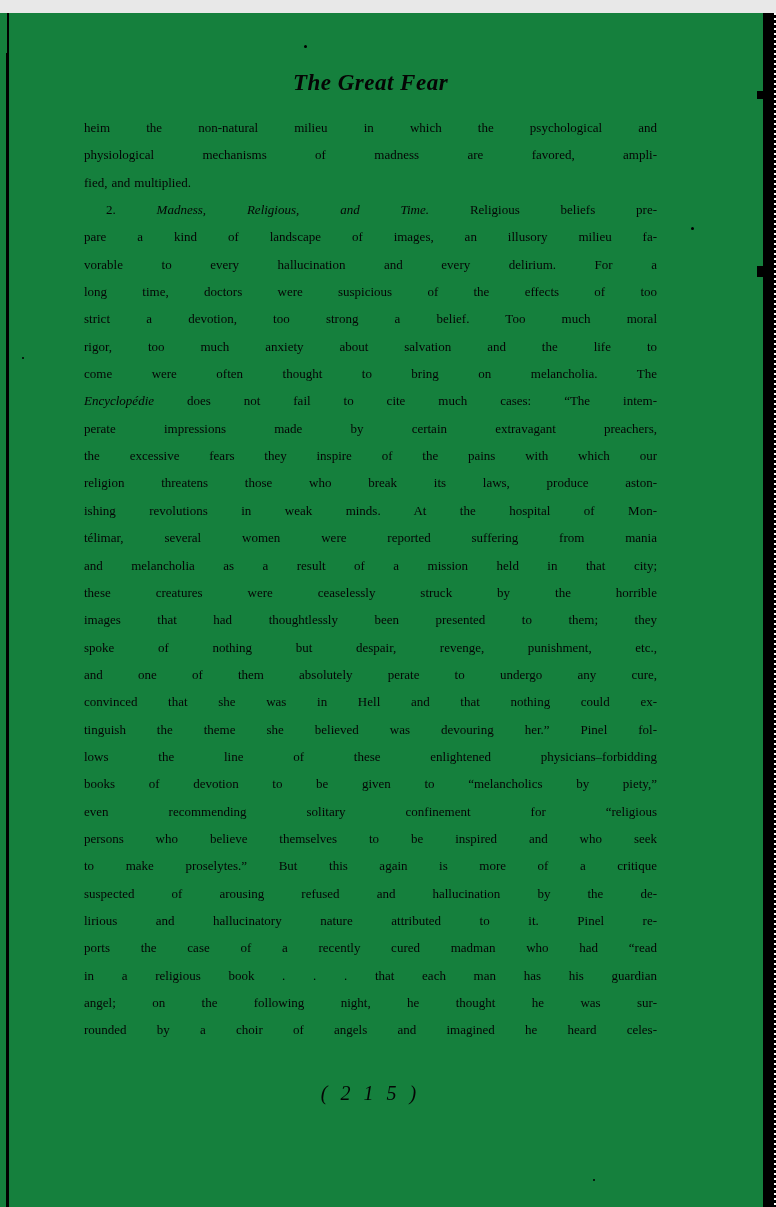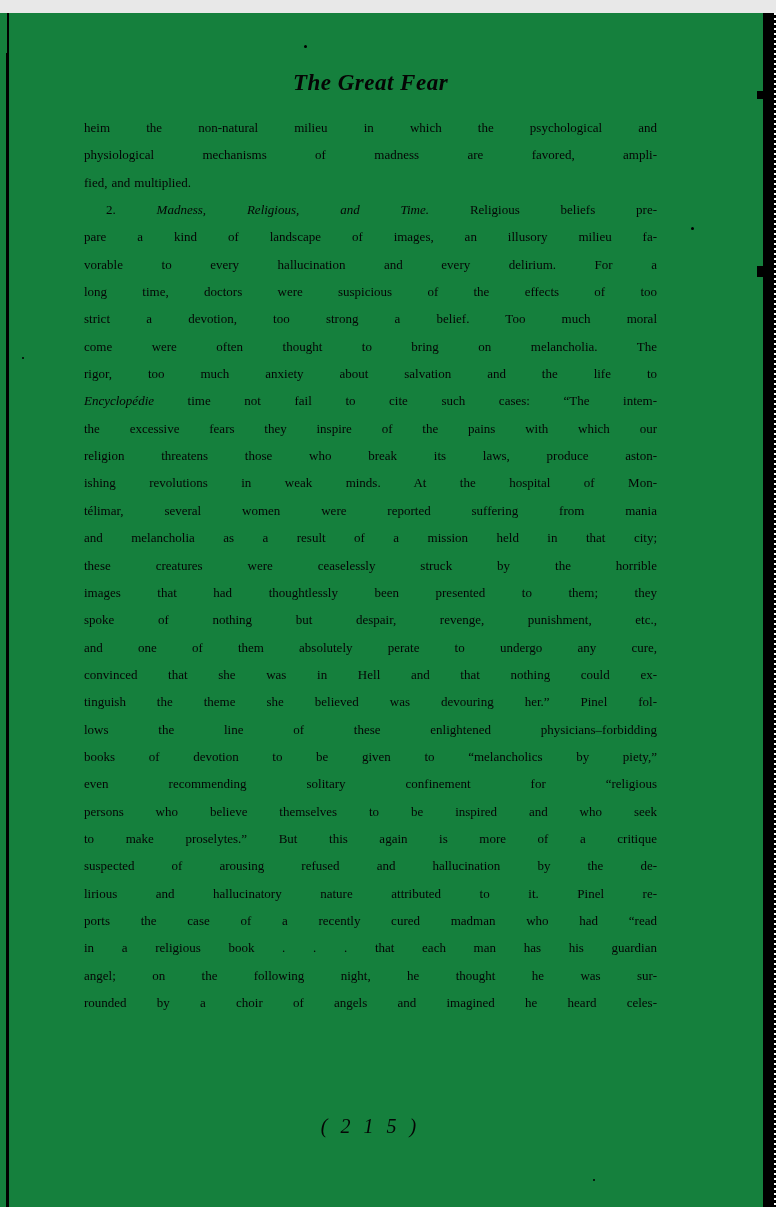--- a/index.html
+++ b/index.html
@@ -39,21 +39,21 @@
     text-align: justify;
     text-align-last: justify;
     -moz-text-align-last: justify;
     white-space: normal;
   }
   .line.no-just { text-align-last: left; -moz-text-align-last: left; }
   .line.indent { text-indent: 22px; }
   .it { font-style: italic; }
   .page-number {
     position: absolute;
-    top: 1102px;
+    top: 1069px;
     left: 84px;
     width: 573px;
     text-align: center;
     font-style: italic;
     font-size: 20px;
     letter-spacing: 4px;
   }
   
   .left-edge-line {
     position: absolute;
@@ -110,23 +110,24 @@
 
   <div class="body-text">
       <div class="line"><span>heim the non-natural milieu in which the psychological and</span></div>
       <div class="line"><span>physiological mechanisms of madness are favored, ampli-</span></div>
       <div class="line no-just"><span>fied, and multiplied.</span></div>
       <div class="line indent"><span>2. </span><span class="it">Madness, Religious, and Time.</span><span> Religious beliefs pre-</span></div>
       <div class="line"><span>pare a kind of landscape of images, an illusory milieu fa-</span></div>
       <div class="line"><span>vorable to every hallucination and every delirium. For a</span></div>
       <div class="line"><span>long time, doctors were suspicious of the effects of too</span></div>
       <div class="line"><span>strict a devotion, too strong a belief. Too much moral</span></div>
+      <div class="line"><span>rigor, too much anxiety about salvation and the life to</span></div>
       <div class="line"><span>come were often thought to bring on melancholia. The</span></div>
-      <div class="line"><span>rigor, too much anxiety about salvation and the life to</span></div>
-      <div class="line"><span class="it">Encyclopédie</span><span> time not fail to cite such cases: “The intem-</span></div>
+      <div class="line"><span class="it">Encyclopédie</span><span> does not fail to cite much cases: “The intem-</span></div>
+      <div class="line"><span>perate impressions made by certain extravagant preachers,</span></div>
       <div class="line"><span>the excessive fears they inspire of the pains with which our</span></div>
       <div class="line"><span>religion threatens those who break its laws, produce aston-</span></div>
       <div class="line"><span>ishing revolutions in weak minds. At the hospital of Mon-</span></div>
       <div class="line"><span>télimar, several women were reported suffering from mania</span></div>
       <div class="line"><span>and melancholia as a result of a mission held in that city;</span></div>
       <div class="line"><span>these creatures were ceaselessly struck by the horrible</span></div>
       <div class="line"><span>images that had thoughtlessly been presented to them; they</span></div>
       <div class="line"><span>spoke of nothing but despair, revenge, punishment, etc.,</span></div>
       <div class="line"><span>and one of them absolutely perate to undergo any cure,</span></div>
       <div class="line"><span>convinced that she was in Hell and that nothing could ex-</span></div>

